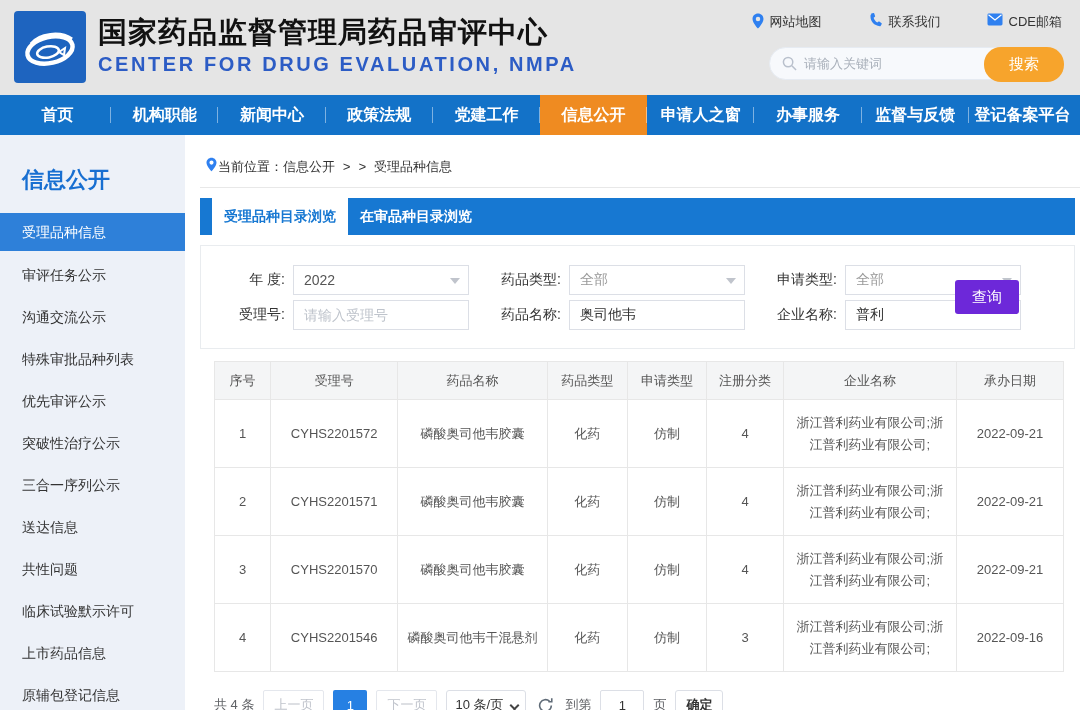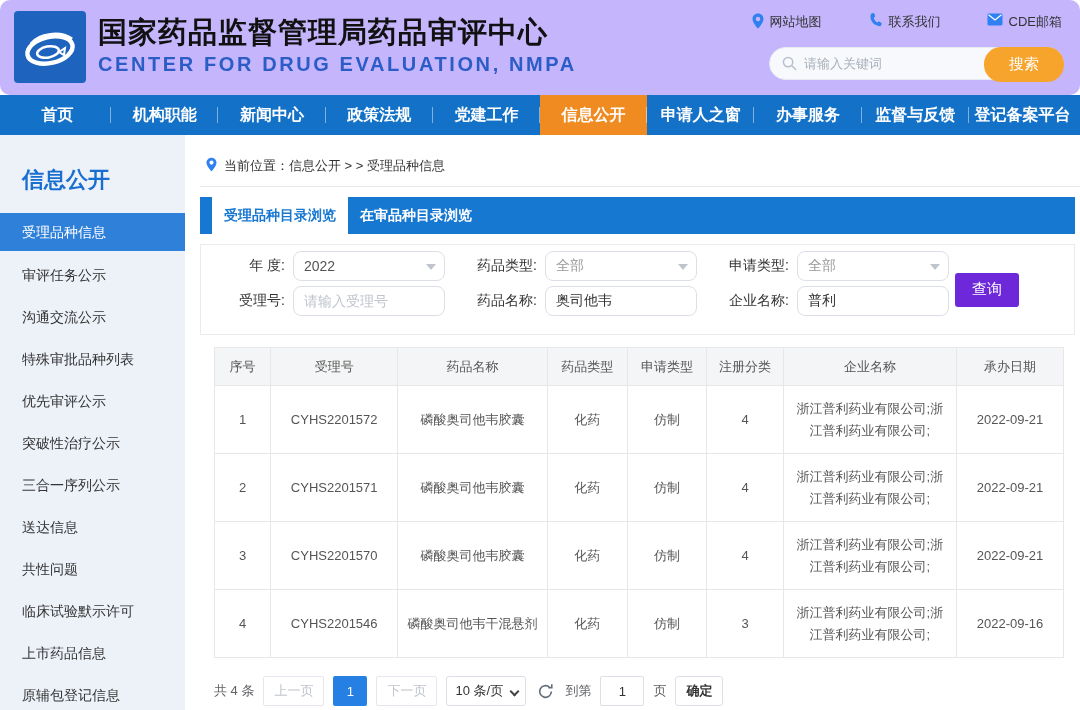--- a/index.html
+++ b/index.html
@@ -1,21 +1,21 @@
 <!DOCTYPE html>
 <html><head>
 <meta charset="utf-8">
 <style>
   * { margin:0; padding:0; box-sizing:border-box; }
   html,body { background:#fff; }
   body { font-family:"Liberation Sans","DejaVu Sans",sans-serif; }
   .page { position:relative; width:1080px; height:710px; background:#fff; overflow:hidden; }
 
   
-  .site-header { position:absolute; top:0; left:0; width:100%; height:95px; background:#c4b5fd;border-radius:10px; }
+  .site-header { position:absolute; top:0; left:0; width:100%; height:95px; background:#e5e5e5; }
   .logo { position:absolute; left:14px; top:11px; width:72px; height:72px; }
   .title-block { position:absolute; left:98px; top:14px; }
   .site-title { font-size:29px; font-weight:bold; color:#111; letter-spacing:1px; line-height:1.25; }
   .site-subtitle { margin-top:3px; font-size:20px; font-weight:bold; color:#2c5cc5; letter-spacing:2.6px; }
   .quick-links { position:absolute; right:18px; top:13px; display:flex; gap:46px; align-items:center; }
   .quick-link { display:flex; align-items:flex-start; gap:6px; font-size:13px; color:#333; text-decoration:none; cursor:pointer; }
   .quick-link svg { display:block; }
   .search-bar { position:absolute; right:16px; top:47px; width:295px; height:33px; background:#f7f9fc; border:1px solid #e6ebf2; border-radius:17px; display:flex; align-items:center; padding-left:12px; }
   .search-icon { display:flex; margin-right:7px; }
   .search-input { flex:1; border:none; outline:none; background:transparent; font-size:13px; color:#333; min-width:0; font-family:inherit; }
@@ -31,32 +31,32 @@
 
   
   .sidebar { position:absolute; top:135px; left:0; width:185px; bottom:0; background:#edf1f8; overflow:hidden; }
   .sidebar-title { padding:30px 0 18px 22px; font-size:22px; font-weight:bold; color:#186fd1; }
   .sidebar ul { list-style:none; }
   .side-item { height:42px; line-height:42px; padding-left:22px; font-size:14px; color:#333; cursor:pointer; white-space:nowrap; }
   .side-item.active { background:#2e80d9; color:#fff; height:38px; line-height:38px; margin-bottom:3px; }
 
   
   .main { position:absolute; top:135px; left:200px; right:0; bottom:0; background:#fff; }
-  .breadcrumb { display:flex; align-items:center; gap:7px; padding:22px 0 0 6px; font-size:13px; color:#333; }
+  .breadcrumb { display:flex; align-items:center; gap:1px; padding:22px 0 0 6px; font-size:13px; color:#333;font-family:Liberation Mono, monospace; }
   .bc-divider { margin-top:11px; border-bottom:1px solid #e8e8e8; width:100%; }
 
   .tabbar { margin-top:10px; height:37px; background:#1778d2; display:flex; align-items:stretch; margin-right:5px; }
   .tab { width:136px; display:flex; align-items:center; justify-content:center; font-size:14px; font-weight:bold; color:#fff; cursor:pointer; }
   .tab.active { background:#fff; color:#1778d2; margin-left:12px; }
 
-  .filter-panel { position:relative; margin:10px 5px 0 0; border:1px solid #e9ecef; padding:1px 0 13px 12px; }
+  .filter-panel { position:relative; margin:10px 5px 0 0; border:1px solid #e9ecef; padding:14px 0 13px 12px; }
   .filter-row { display:flex; align-items:center; margin:5px 0; }
   .f-label { width:72px; text-align:right; margin-right:8px; font-size:14px; color:#333; white-space:nowrap; }
   .f-label.mid { margin-left:24px; width:68px; }
-  .f-select, .f-input { width:152px; height:30px; border:1px solid #dcdfe6; border-radius:8px; font-size:14px; background:#fff; }
+  .f-select, .f-input { width:176px; height:30px; border:1px solid #dcdfe6; border-radius:0; font-size:14px; background:#fff; }
   .f-select { position:relative; display:flex; align-items:center; padding:0 22px 0 10px; color:#666; cursor:pointer; }
   .f-select .caret { position:absolute; right:8px; top:12px; width:0; height:0; border-left:5px solid transparent; border-right:5px solid transparent; border-top:6px solid #c0c4cc; }
   .f-input { padding:0 10px; color:#333; outline:none; font-family:inherit; }
   .f-input::placeholder { color:#bfc4cc; }
   .query-btn { position:absolute; right:55px; top:50%; transform:translateY(-50%); width:64px; height:34px; background:#6d28d9; color:#fff; border:none; border-radius:3px; font-size:15px; cursor:pointer; font-family:inherit; }
 
   .result-table { margin:12px 16px 0 14px; width:calc(100% - 30px); border-collapse:collapse; font-size:13px; table-layout:fixed; }
   .result-table th { background:#f4f5f6; border:1px solid #e7e7e7; height:38px; color:#555; font-weight:normal; }
   .result-table td { border:1px solid #e7e7e7; height:68px; text-align:center; color:#555; padding:4px 8px; line-height:1.65; word-break:break-all; }
 

